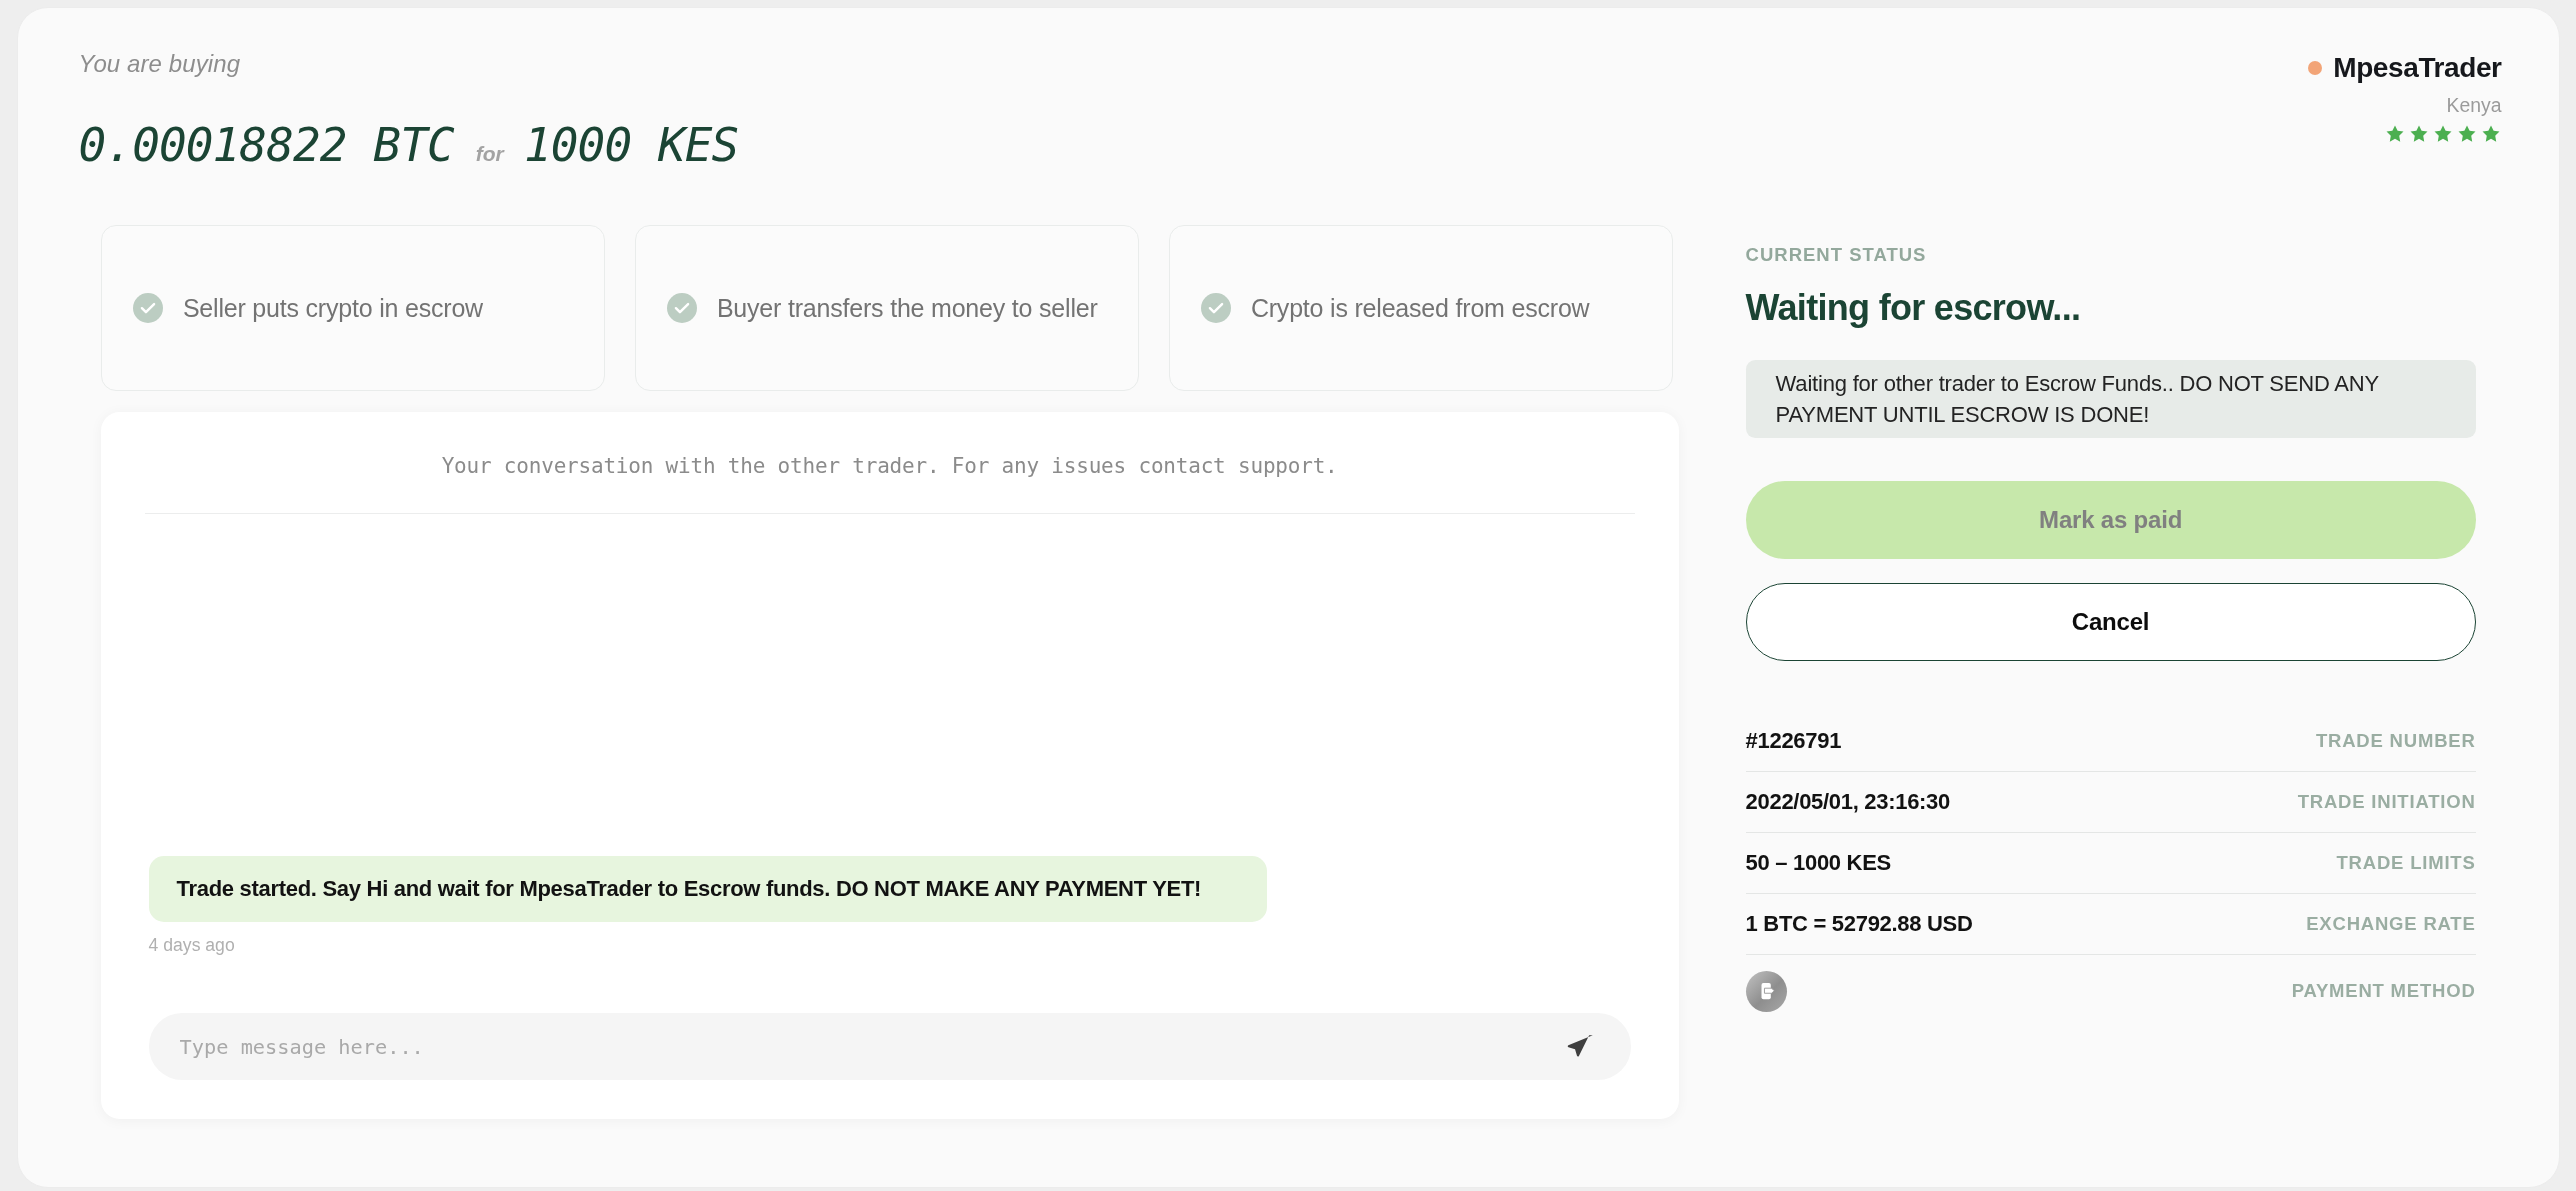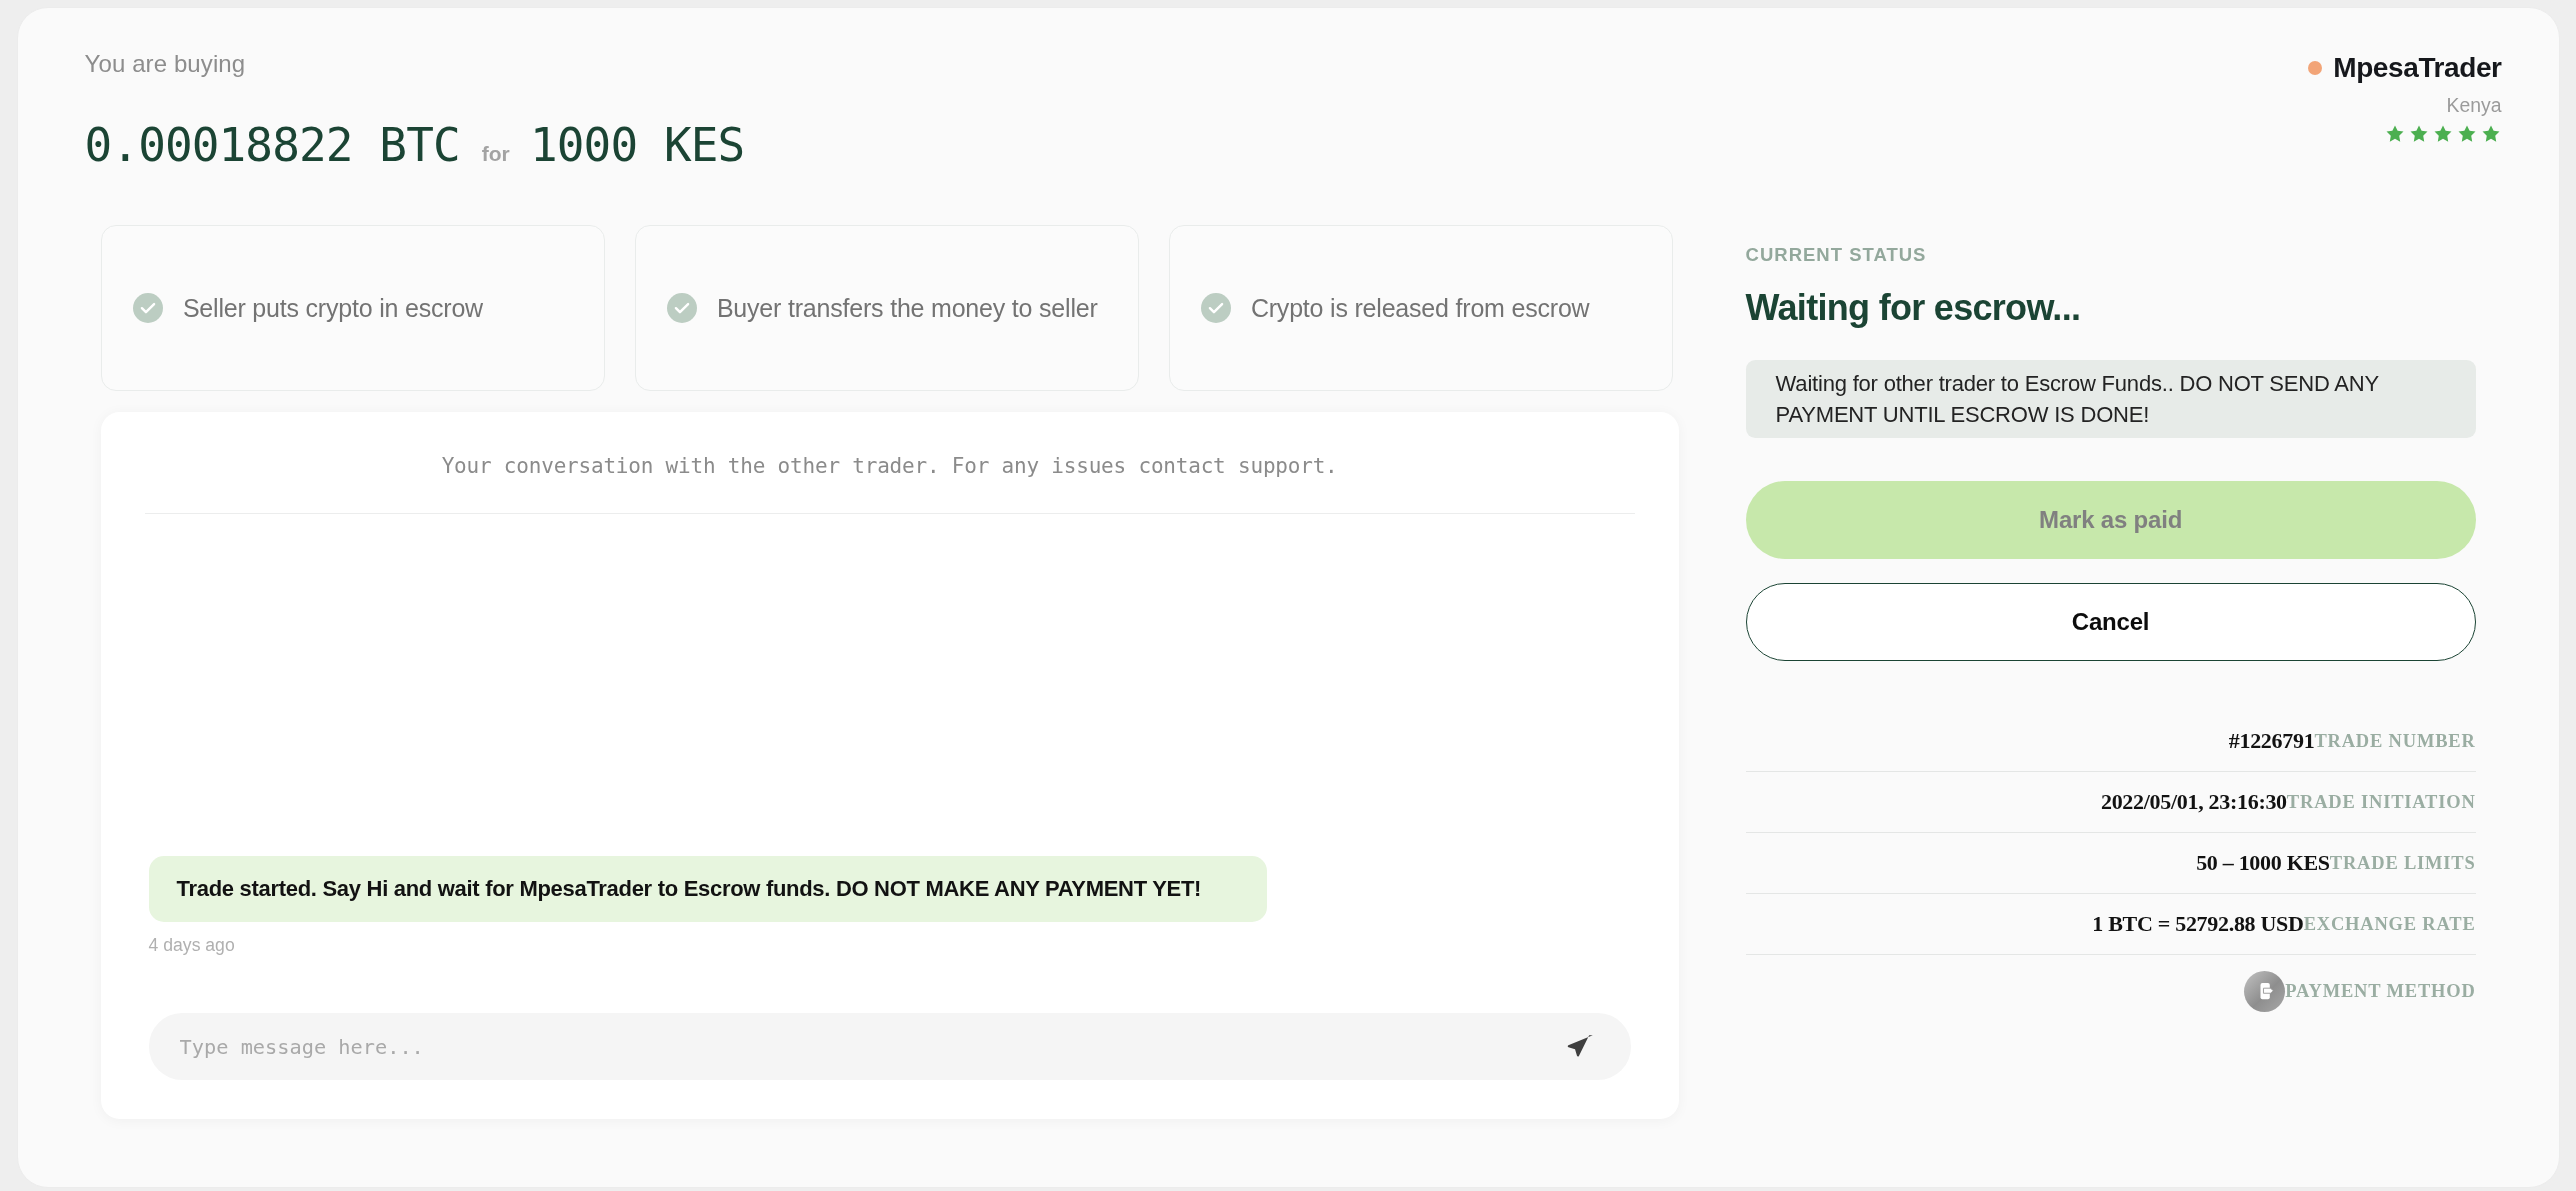--- a/index.html
+++ b/index.html
@@ -20,23 +20,24 @@
     height: 1181px;
     background: #fafafa;
     border-radius: 31px;
     border: 0.9px solid #ececec;
     overflow: hidden;
   }
 
   
   .hdr {
     position: absolute;
-    left: 67px;
+    left: 61px;
     top: 42px;
     width: 1571px;
+    font-style: italic;
   }
   .hdr-eyebrow {
     font-size: 24px;
     color: #8d8d8d;
     font-weight: 500;
     letter-spacing: 0.1px;
   }
   .hdr-amount {
     margin-top: 24px;
     display: flex;
@@ -277,24 +278,23 @@
     font-weight: 700;
     font-family: "Liberation Sans", sans-serif;
     letter-spacing: -0.2px;
     cursor: pointer;
   }
 
   .detail-list { margin-top: 50px; }
   .detail-row {
     display: flex;
     align-items: center;
-    justify-content: flex-end;
+    justify-content: space-between;
     height: 61px;
     border-bottom: 0.9px solid #e4e6e5;
-    font-family: Liberation Serif, serif;
   }
   .detail-row:last-child { border-bottom: none; }
   .detail-value {
     font-size: 22px;
     color: #121212;
     font-weight: 600;
     letter-spacing: -0.3px;
   }
   .detail-key {
     font-size: 18.5px;

